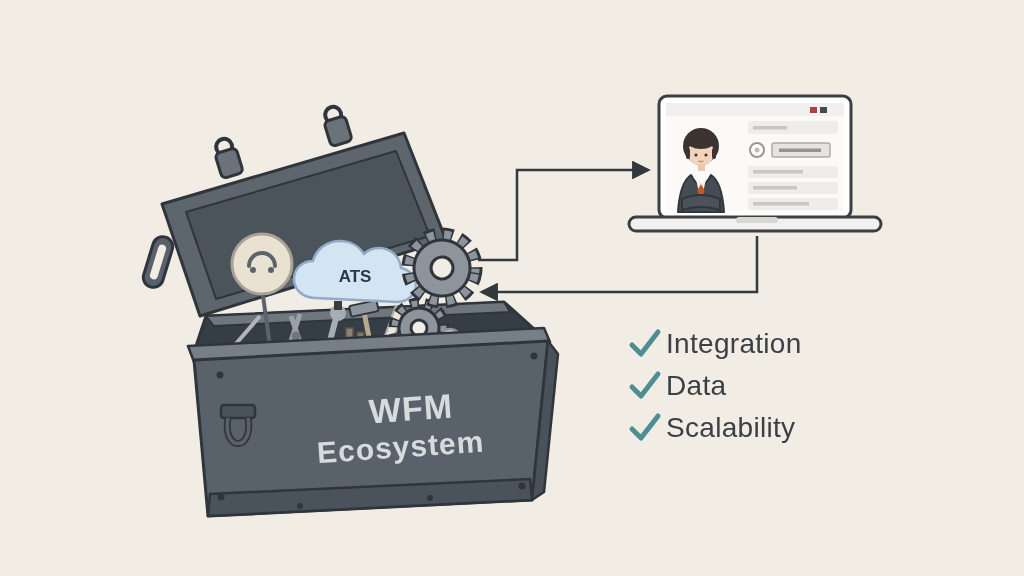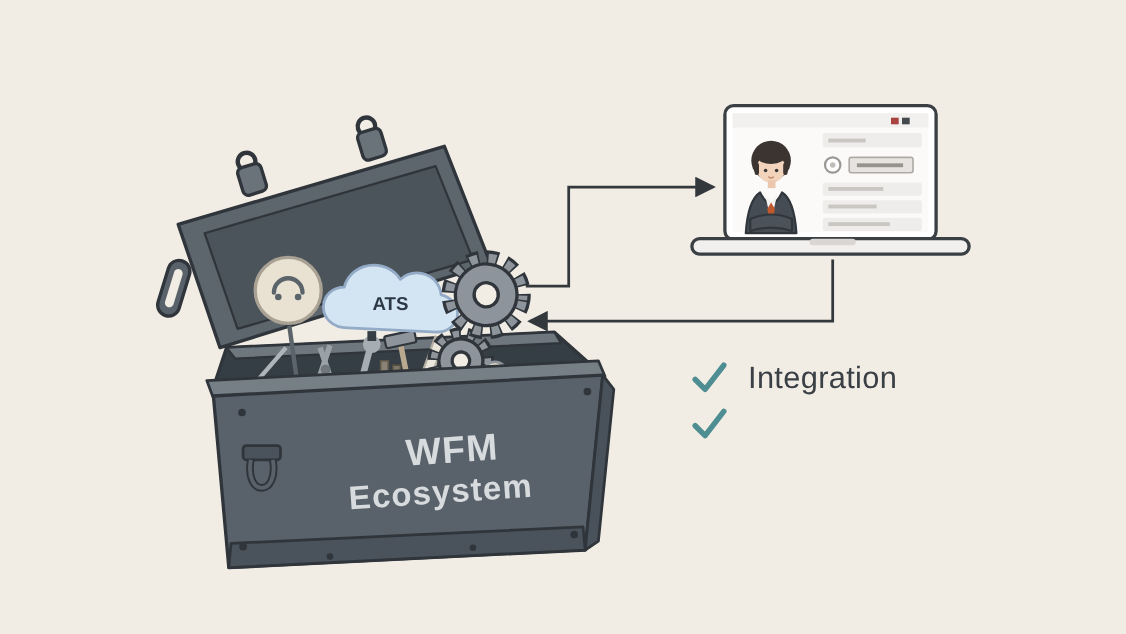--- a/index.html
+++ b/index.html
@@ -6,21 +6,21 @@
   .stage{
     position:relative;width:1024px;height:576px;margin:0 auto;
     background:#f2ede4;overflow:hidden;
     font-family:"Liberation Sans", sans-serif;
   }
   .scene{position:absolute;inset:0;}
   .checklist{
     position:absolute;left:628px;top:328px;
     display:flex;flex-direction:column;gap:11px;
   }
-  .check-row{display:flex;align-items:center;gap:18px;height:31px;}
+  .check-row{display:flex;align-items:center;gap:4px;height:31px;}
   .check-row svg{width:34px;height:31px;flex:0 0 auto;}
   .check-row span{
     font-size:28px;color:#3a4046;letter-spacing:.3px;line-height:31px;
   }
 </style>
 </head>
 <body>
 
 <div class="stage">
 
@@ -196,16 +196,23 @@
     <div class="check-row">
       <svg viewBox="0 0 34 31">
           <path d="M4 17 L13 26 L30 4" fill="none" stroke="#4e8d91" stroke-width="5" stroke-linecap="round" stroke-linejoin="round"></path>
         </svg>
       <span>Integration</span>
     </div>
     <div class="check-row">
       <svg viewBox="0 0 34 31">
           <path d="M4 17 L13 26 L30 4" fill="none" stroke="#4e8d91" stroke-width="5" stroke-linecap="round" stroke-linejoin="round"></path>
         </svg>
+      <span>Data</span>
+    </div>
+    <div class="check-row">
+      <svg viewBox="0 0 34 31">
+          <path d="M4 17 L13 26 L30 4" fill="none" stroke="#4e8d91" stroke-width="5" stroke-linecap="round" stroke-linejoin="round"></path>
+        </svg>
+      <span>Scalability</span>
     </div>
   </div>
 
 </div>
 
 </body></html>

